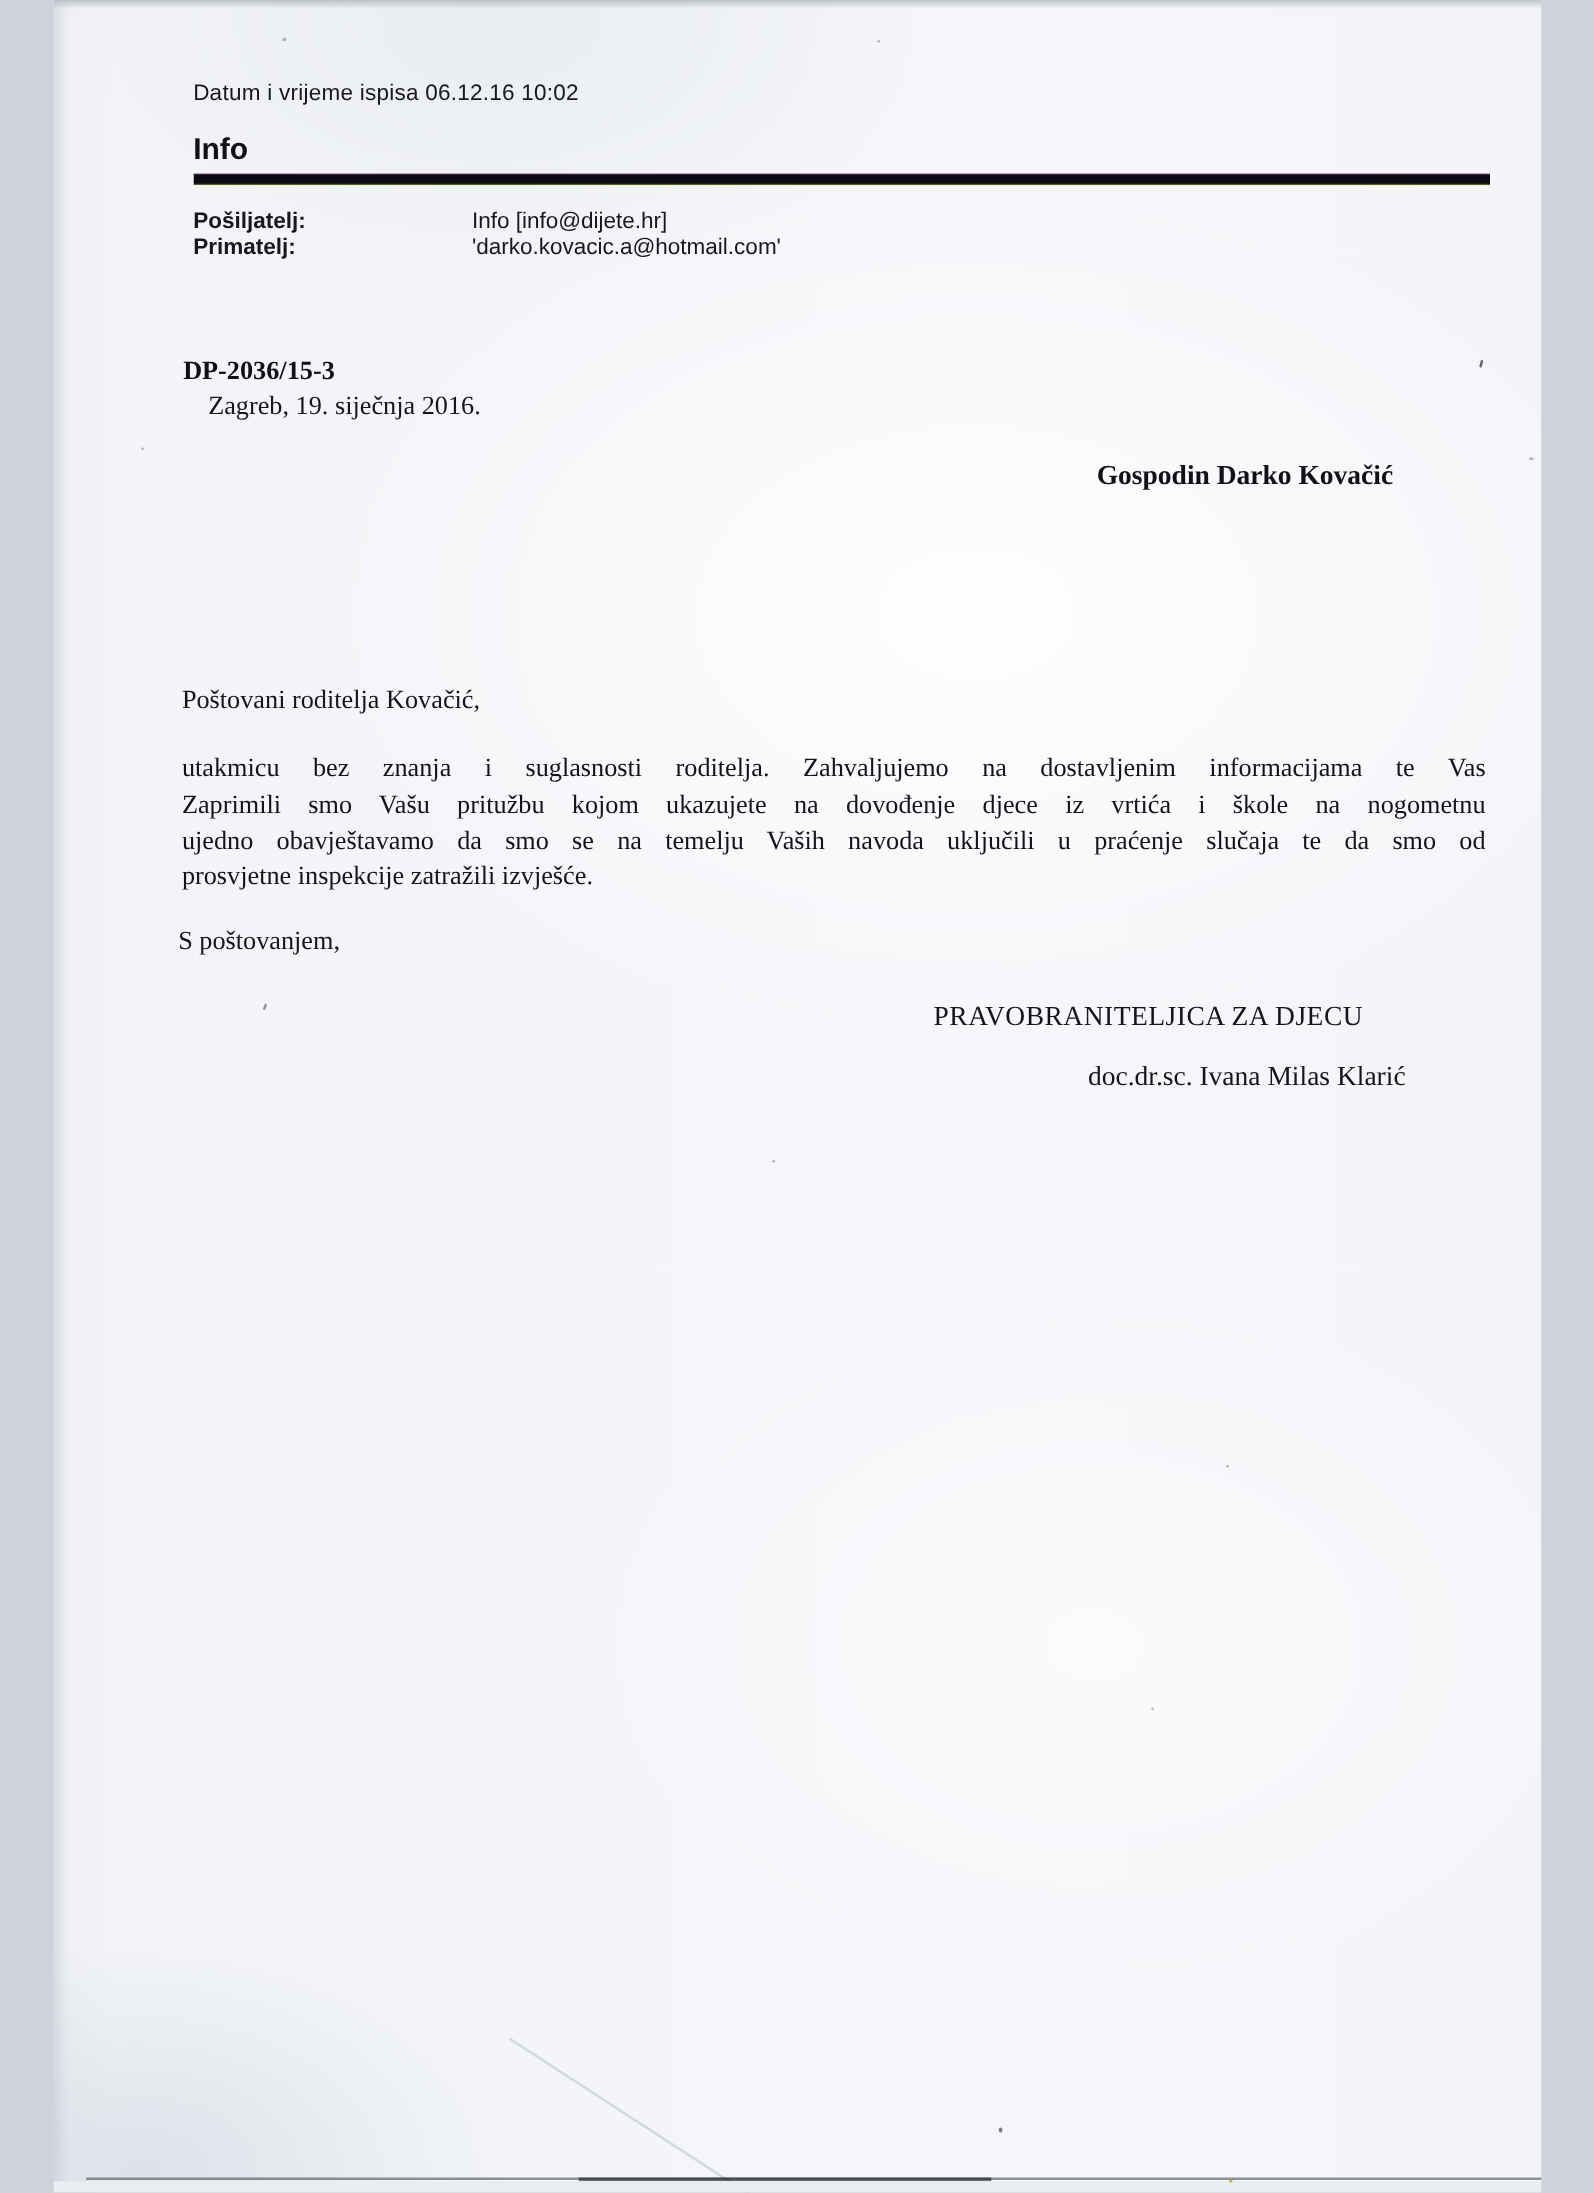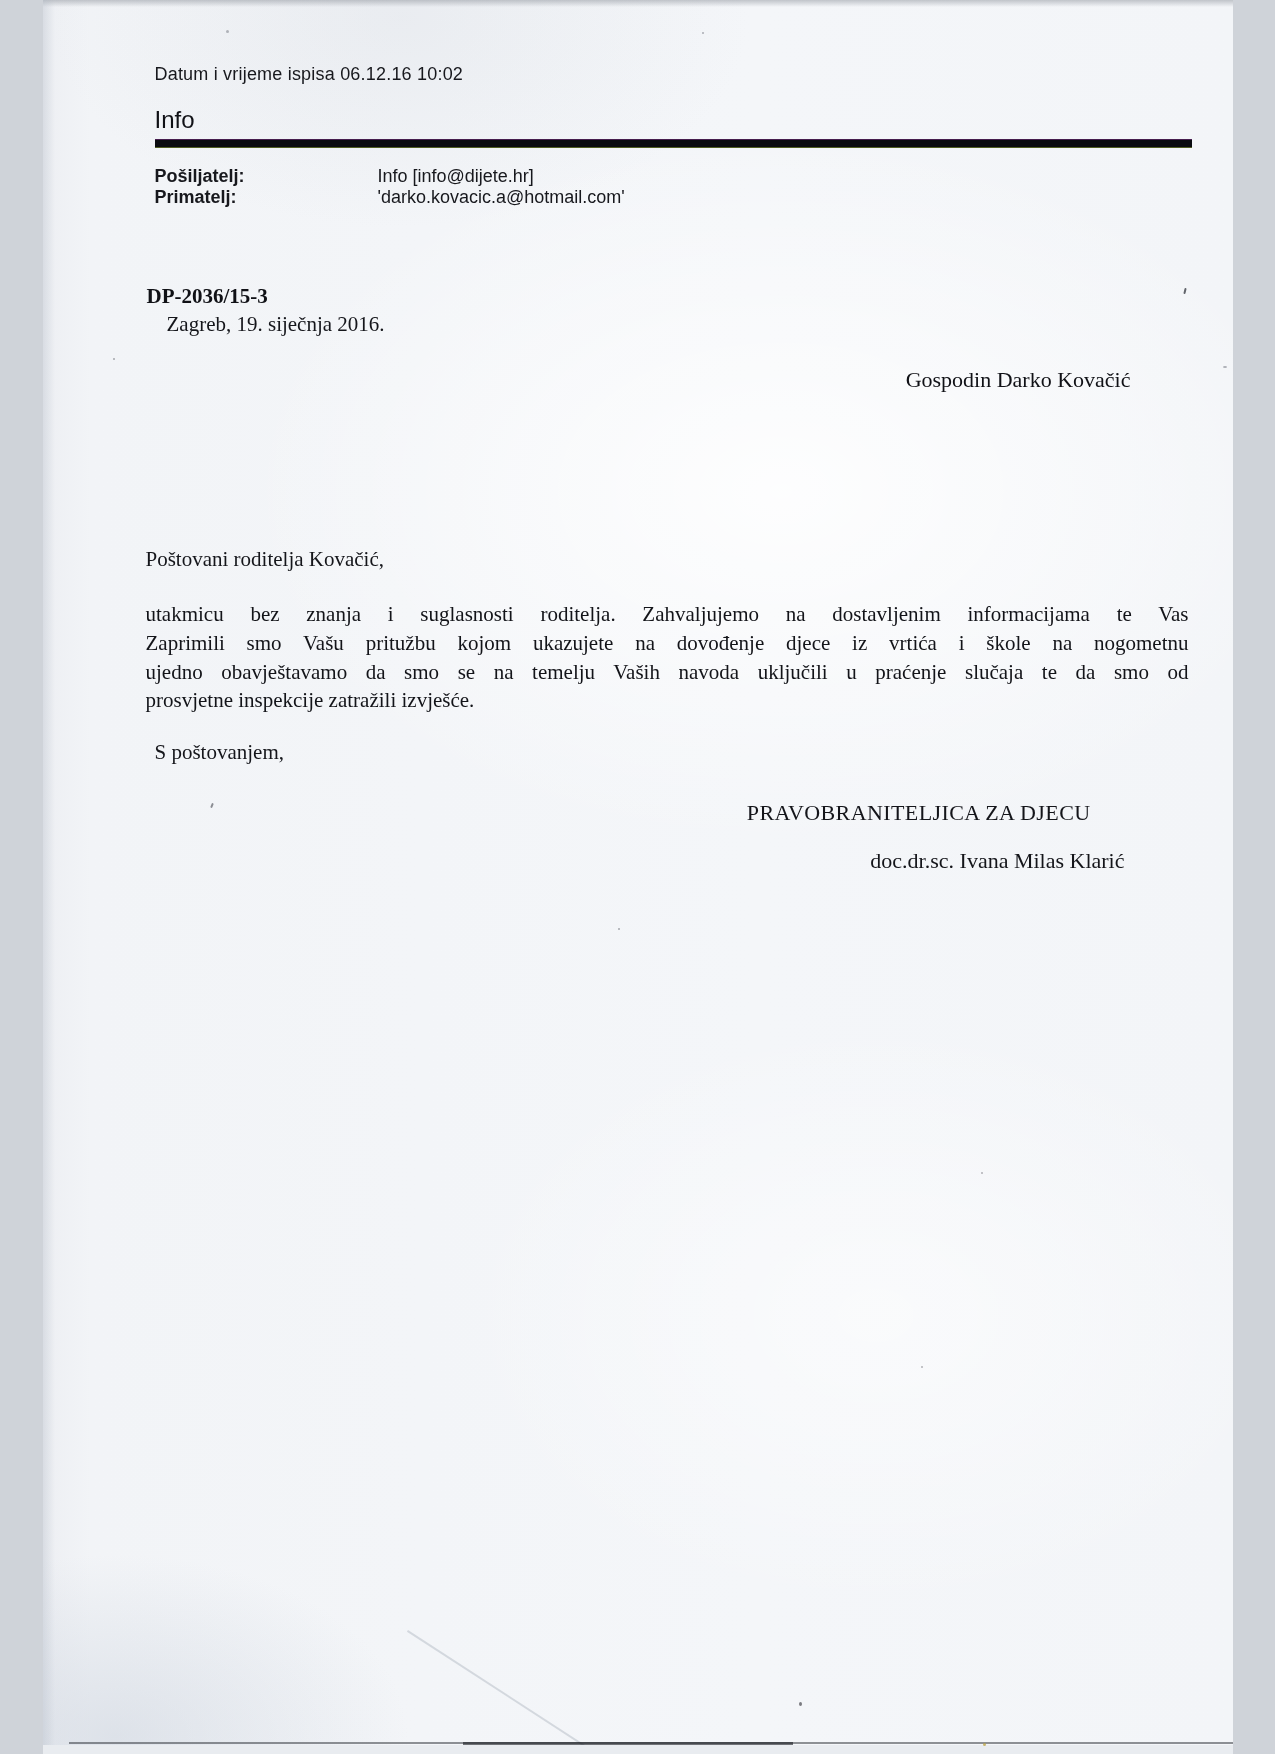--- a/index.html
+++ b/index.html
@@ -30,36 +30,36 @@
   .band-bottom{position:absolute;left:0;top:1745px;width:100%;height:9px;background:#e9ecf0;}
   .crease{position:absolute;left:365px;top:1630px;width:235px;height:2px;background:rgba(130,140,156,.28);
     transform:rotate(33deg);transform-origin:left top;}
   .speck{position:absolute;border-radius:50%;}
 
   
   .sans{font-family:"Liberation Sans","DejaVu Sans",sans-serif;}
   .serif{font-family:"Liberation Serif","DejaVu Serif",serif;}
 
   .print-info{position:absolute;left:112px;top:64px;font-size:18px;letter-spacing:.2px;color:#17181d;}
-  .section-title{position:absolute;left:112px;top:106px;font-size:24px;font-weight:normal;color:#101116;}
+  .section-title{position:absolute;left:112px;top:106px;font-size:24px;font-weight:bold;color:#101116;}
   .rule{position:absolute;left:112px;top:139px;width:1037px;height:7px;background:#0a0b10;
     border-top:1px solid rgba(120,45,130,.55);border-bottom:1px solid rgba(150,175,50,.5);}
 
   .meta{position:absolute;left:112px;top:166px;font-size:18px;line-height:21px;color:#17181d;}
   .meta-row{display:flex;}
   .meta-label{width:223px;font-weight:bold;}
   .meta-value{font-weight:normal;}
 
   .ref{position:absolute;left:104px;top:284px;font-size:21px;font-weight:bold;color:#101116;}
   .place-date{position:absolute;left:104px;top:312px;font-size:21px;margin-left:20px;}
-  .recipient{position:absolute;right:102px;top:367px;font-size:22px;font-weight:normal;color:#101116;}
+  .recipient{position:absolute;right:118px;top:367px;font-size:22px;font-weight:bold;color:#101116;}
   .salutation{position:absolute;left:103px;top:547px;font-size:21px;}
   .body-par{position:absolute;left:103px;top:600px;width:1043px;font-size:21px;line-height:28.8px;color:#131419;}
   .jline{text-align:justify;text-align-last:justify;white-space:nowrap;}
-  .closing{position:absolute;left:112px;top:740px;font-size:21px;}
+  .closing{position:absolute;left:100px;top:740px;font-size:21px;}
   .sig-title{position:absolute;right:142px;top:800px;font-size:22px;letter-spacing:.4px;color:#14151a;}
   .sig-name{position:absolute;right:108px;top:848px;font-size:22px;color:#14151a;}
 </style>
 </head>
 <body>
 
 <div class="page">
 
   <div class="edge-top"></div>
   <div class="edge-top-right"></div>

